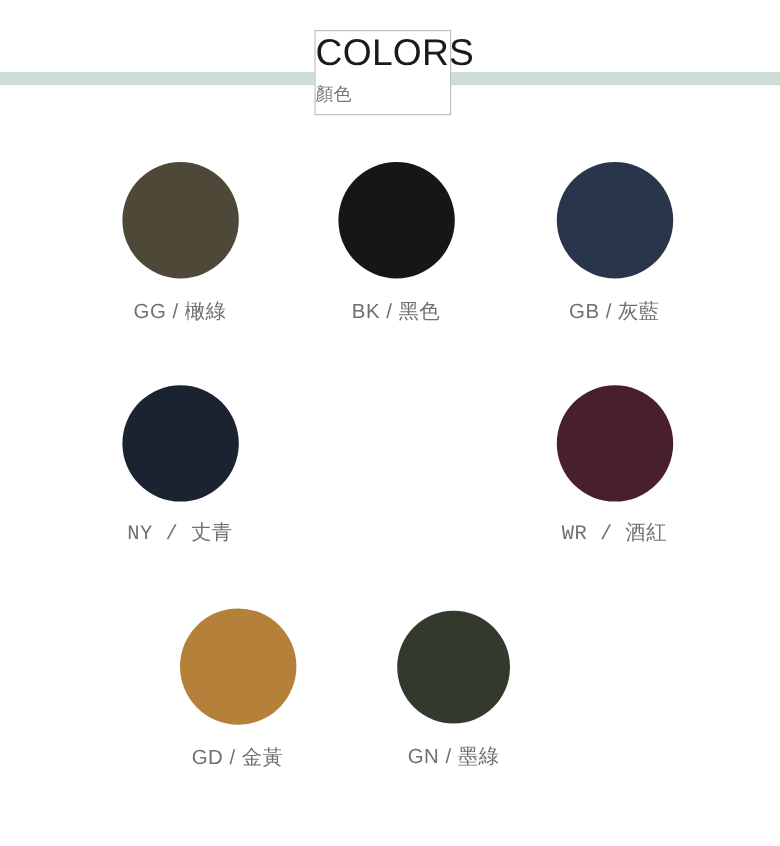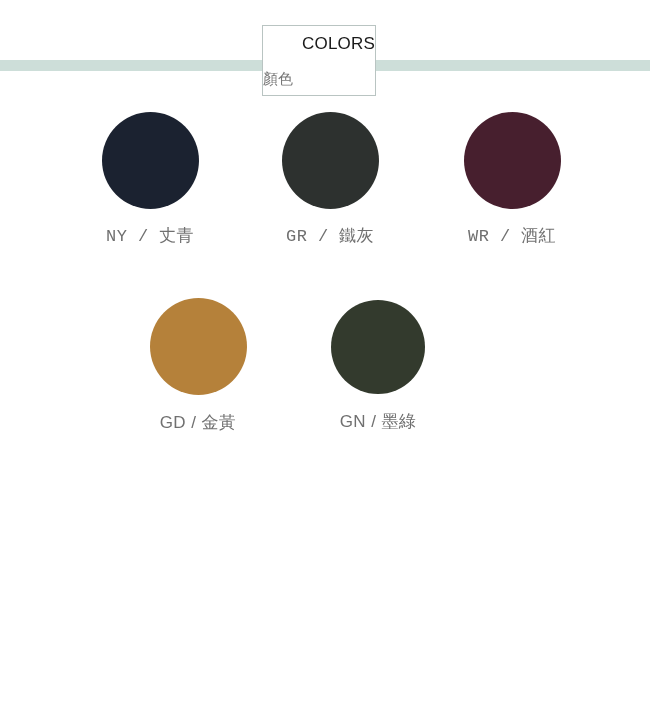--- a/index.html
+++ b/index.html
@@ -41,21 +41,21 @@
     z-index: 2;
   }
   .header-title {
     position: absolute;
     left: 0;
     top: 0;
     width: 112px;
     height: 35px;
     line-height: 35px;
     text-align: right;
-    font-size: 17px;
+    font-size: 31px;
     color: #1a1a1a;
     letter-spacing: 0.2px;
     white-space: nowrap;
   }
   .header-sub {
     position: absolute;
     left: 0;
     top: 37px;
     width: 112px;
     height: 32px;
@@ -117,29 +117,39 @@
 <div class="header">
   <div class="header-band" style="background: rgb(205, 222, 217);"></div>
   <div class="header-box" style="border-color: rgb(185, 196, 194);">
     <div class="header-title">COLORS</div>
     <div class="header-sub">顏色</div>
   </div>
 </div>
 
 <div class="grid">
 
+  <div class="row row1">
+    <div class="swatch col0">
+      <div class="disc" style="background: rgb(77, 72, 56);"></div>
+      <div class="swatch-label">GG / 橄綠</div>
+    </div>
+    <div class="swatch col1">
+      <div class="disc" style="background: rgb(22, 22, 22);"></div>
+      <div class="swatch-label">BK / 黑色</div>
+    </div>
+    <div class="swatch col2">
+      <div class="disc" style="background: rgb(41, 53, 74);"></div>
+      <div class="swatch-label">GB / 灰藍</div>
+    </div>
+  </div>
 
   <div class="row row2">
     <div class="swatch col0">
       <div class="disc" style="background: rgb(27, 34, 48);"></div>
       <div class="swatch-label">NY / 丈青</div>
-    </div>
-    <div class="swatch col1">
-      <div class="disc" style="background: rgb(45, 49, 47);"></div>
-      <div class="swatch-label">GR / 鐵灰</div>
     </div>
     <div class="swatch col2">
       <div class="disc" style="background: rgb(71, 31, 46);"></div>
       <div class="swatch-label">WR / 酒紅</div>
     </div>
   </div>
 
   <div class="row row3">
     <div class="swatch col0">
       <div class="disc" style="background: rgb(181, 129, 58);"></div>

